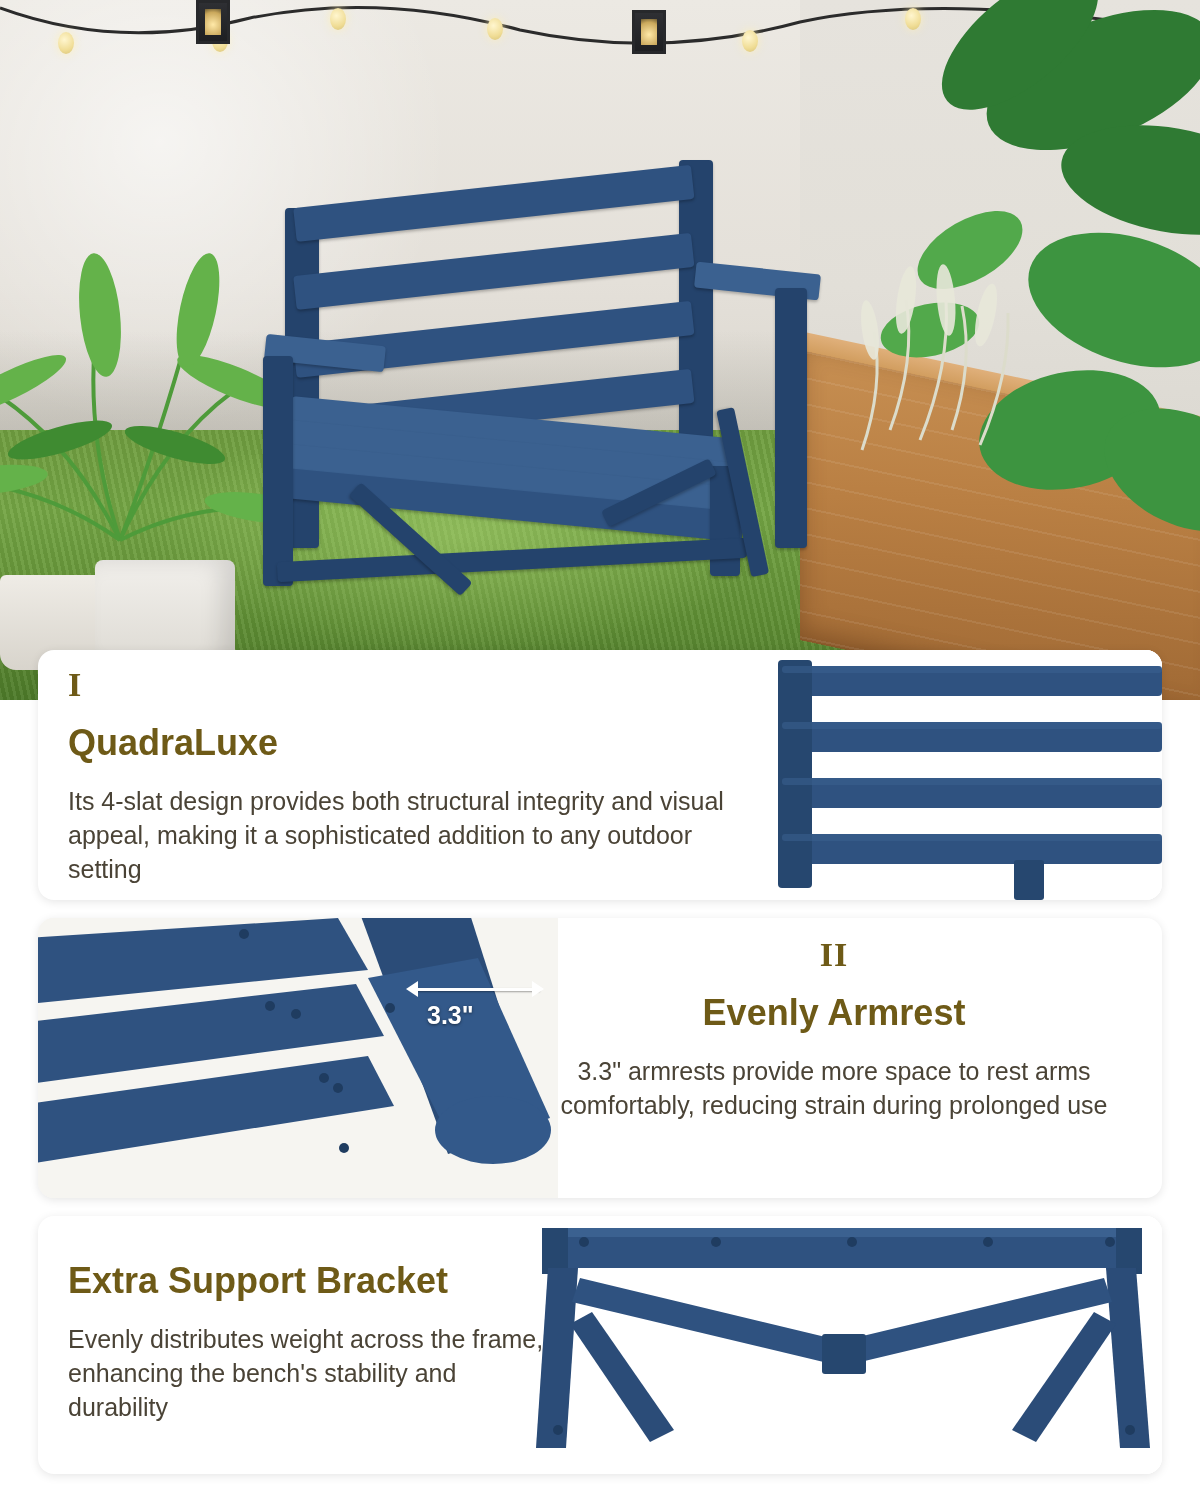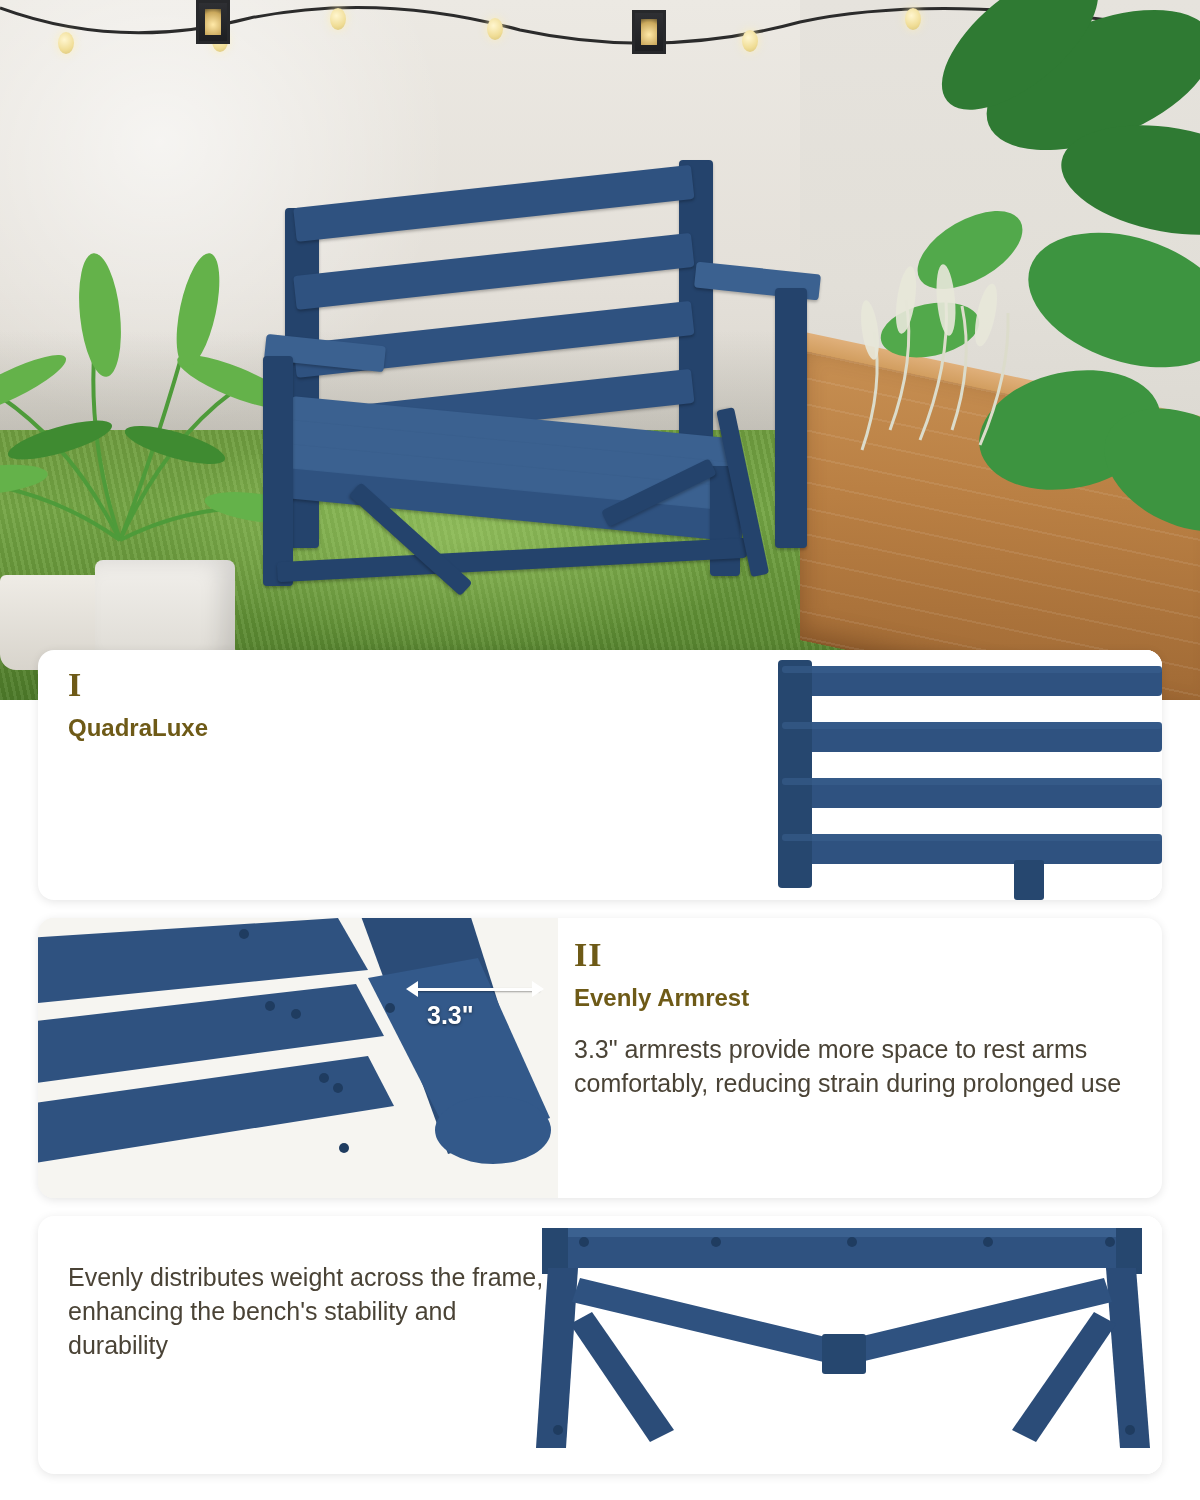--- a/index.html
+++ b/index.html
@@ -137,34 +137,34 @@
     font-family: "Liberation Serif", serif;
     font-weight: bold;
     font-size: 34px;
     color: #6e5a17;
     letter-spacing: 1px;
     line-height: 1;
   }
   .feat-title {
     font-family: "Liberation Sans", sans-serif;
     font-weight: bold;
-    font-size: 24px;
+    font-size: 36px;
     color: #6e5a17;
-    margin-top: 12px;
+    margin-top: 20px;
   }
   .feat-body {
     font-family: "Liberation Sans", sans-serif;
     font-size: 25px;
     line-height: 1.36;
     color: #4a4336;
     margin-top: 20px;
   }
 
   .c1-text { position: absolute; left: 30px; top: 18px; width: 700px; }
-  .c2-text { position: absolute; right: 28px; top: 20px; width: 560px; text-align: left; }
+  .c2-text { position: absolute; right: 48px; top: 20px; width: 560px; text-align: center; }
   .c3-text { position: absolute; left: 30px; top: 24px; width: 490px; }
 
   .card-img { position: absolute; overflow: hidden; }
 
   
   .c1-img { right: 0; top: 0; width: 390px; height: 250px; background: #ffffff; }
   
   .c2-img { left: 0; top: 0; width: 520px; height: 280px; background: #f4f3ef; }
   
   .c3-img { right: 0; top: 0; width: 640px; height: 258px; background: #ffffff; }
@@ -319,20 +319,21 @@
           <rect x="10" y="16" width="380" height="7" rx="3"></rect>
           <rect x="10" y="72" width="380" height="7" rx="3"></rect>
           <rect x="10" y="128" width="380" height="7" rx="3"></rect>
           <rect x="10" y="184" width="380" height="7" rx="3"></rect>
         </g>
       </svg>
     </div>
     <div class="c1-text">
       <div class="numeral">I</div>
       <div class="feat-title">QuadraLuxe</div>
+      <div class="feat-body">Its 4-slat design provides both structural integrity and visual appeal, making it a sophisticated addition to any outdoor setting</div>
     </div>
   </div>
 
   <div class="card card2">
     <div class="card-img c2-img">
       <svg width="520" height="280" style="position:absolute;left:0;top:0;">
         <rect x="0" y="0" width="520" height="280" fill="#f6f5f1"></rect>
 
         <g fill="#2f5280">
           <path d="M-10,20 L300,0 L330,52 L-10,86 Z"></path>
@@ -394,17 +395,18 @@
             <circle cx="194" cy="26" r="5"></circle>
           <circle cx="330" cy="26" r="5"></circle>
             <circle cx="466" cy="26" r="5"></circle>
           <circle cx="588" cy="26" r="5"></circle>
           <circle cx="36" cy="214" r="5"></circle>
             <circle cx="608" cy="214" r="5"></circle>
         </g>
       </svg>
     </div>
     <div class="c3-text">
+      <div class="feat-title">Extra Support Bracket</div>
       <div class="feat-body">Evenly distributes weight across the frame, enhancing the bench's stability and durability</div>
     </div>
   </div>
 
 </div>
 
 </body></html>

